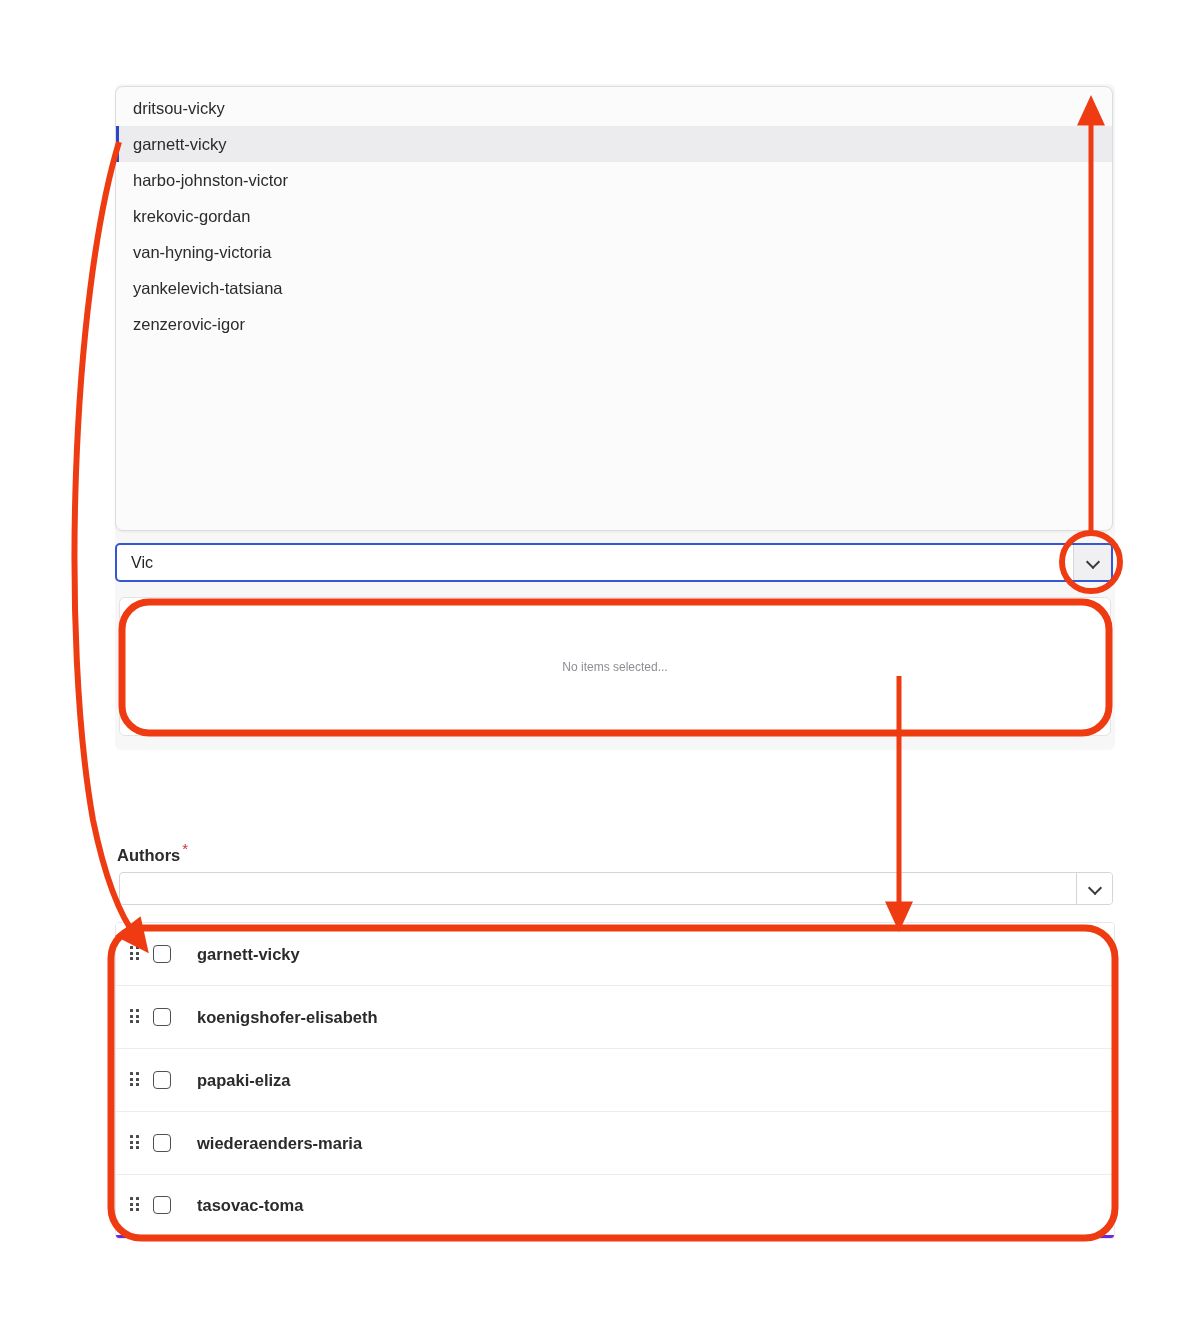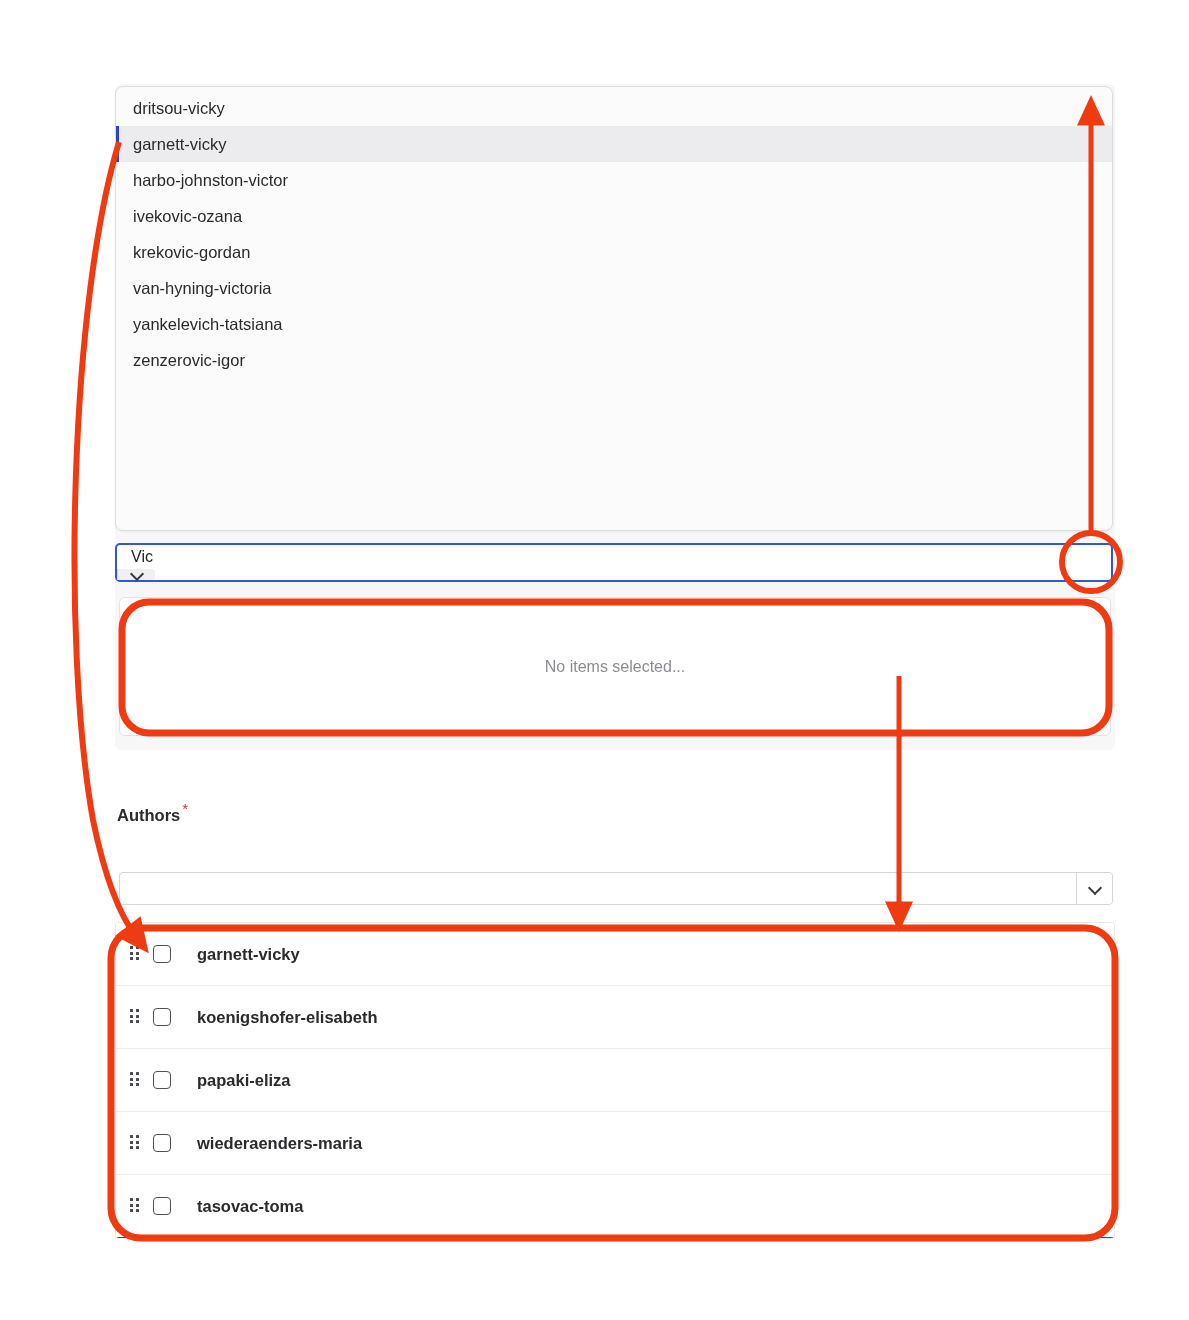--- a/index.html
+++ b/index.html
@@ -68,21 +68,20 @@
     position: absolute;
     left: 82px;
     top: 543px;
     width: 998px;
     height: 39px;
     background: #ffffff;
     border: 2px solid #3557d4;
     border-radius: 5px;
     display: flex;
     align-items: stretch;
-    flex-direction: column;
   }
   .search-input {
     flex: 1;
     border: none;
     outline: none;
     background: transparent;
     font-family: "Liberation Sans", sans-serif;
     font-size: 16px;
     color: #242427;
     padding: 0 14px;
@@ -123,29 +122,29 @@
     width: 992px;
     height: 139px;
     background: #ffffff;
     border: 1px solid #e2e3e6;
     border-radius: 6px;
     display: flex;
     align-items: center;
     justify-content: center;
   }
   .no-items-text {
-    font-size: 16px;
+    font-size: 12px;
     color: #8c8c93;
   }
 
   
   .authors-label {
     position: absolute;
     left: 84px;
-    top: 800px;
+    top: 840px;
     font-size: 16.5px;
     font-weight: bold;
     color: #2b2b2e;
   }
   .req-star {
     color: #c0392b;
     font-size: 15px;
     font-weight: normal;
     margin-left: 2px;
     vertical-align: super;
@@ -193,21 +192,21 @@
     overflow: hidden;
   }
   .author-row {
     height: 63px;
     display: flex;
     align-items: center;
     border-bottom: 1px solid #ebecee;
     background: #ffffff;
     padding-left: 14px;
   }
-  .author-row:last-child { border-bottom: 1px solid #6d28d9; }
+  .author-row:last-child { border-bottom: 3px solid #6d28d9; }
 
   .drag-handle {
     width: 12px;
     height: 16px;
     display: grid;
     grid-template-columns: repeat(2, 3px);
     grid-template-rows: repeat(3, 3px);
     gap: 2.5px;
     cursor: grab;
     margin-right: 11px;
@@ -248,21 +247,20 @@
 <body>
 
 <div id="page">
 
   <div class="widget-panel"></div>
 
   <div class="option-list" id="option-list">
       <div class="option-row"><span>dritsou-vicky</span></div>
       <div class="option-row selected"><span>garnett-vicky</span></div>
       <div class="option-row"><span>harbo-johnston-victor</span></div>
-      <div class="option-row"><span>ivekovic-ozana</span></div>
       <div class="option-row"><span>krekovic-gordan</span></div>
       <div class="option-row"><span>van-hyning-victoria</span></div>
       <div class="option-row"><span>yankelevich-tatsiana</span></div>
       <div class="option-row"><span>zenzerovic-igor</span></div>
     </div>
 
   <div class="search-wrap">
     <input class="search-input" type="text" id="search-input" value="Vic" style="">
     <button class="chevron-btn">
       <span class="chev"></span>

